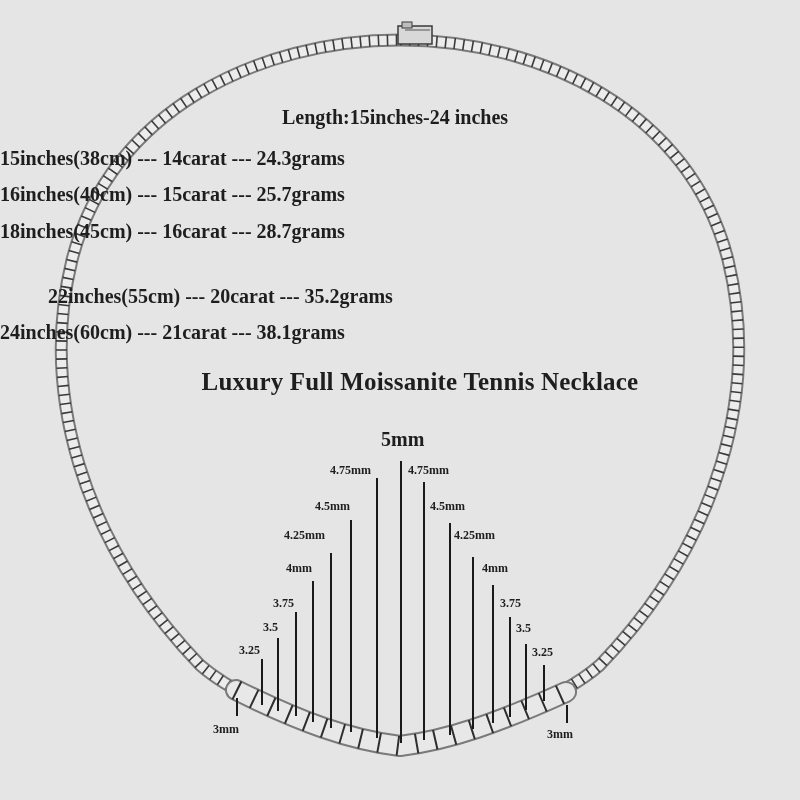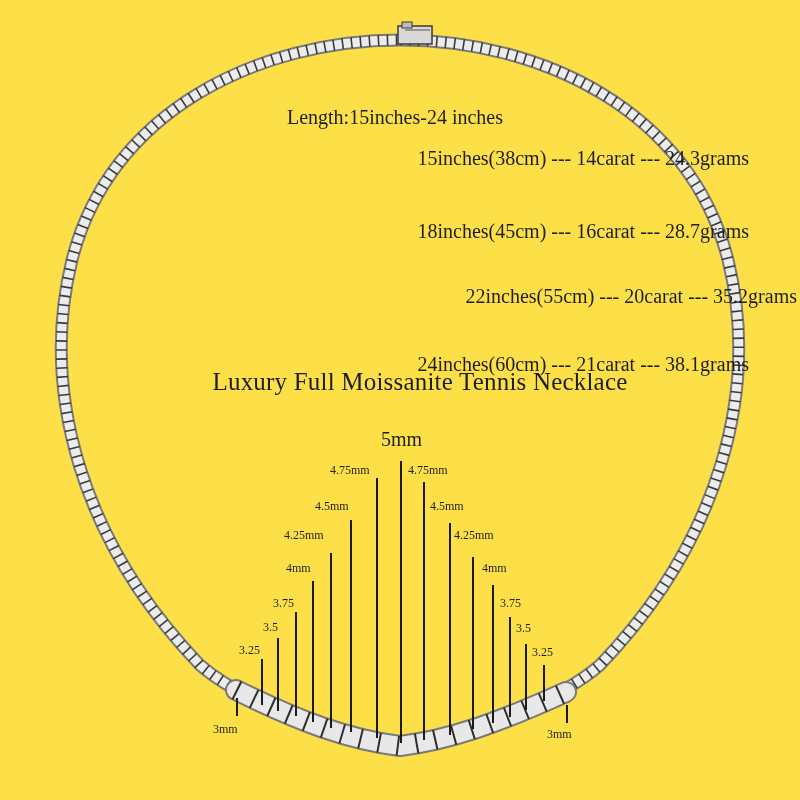--- a/index.html
+++ b/index.html
@@ -1,20 +1,20 @@
 <!DOCTYPE html>
 <html><head>
 <meta charset="utf-8">
 <style>
   html, body { margin:0; padding:0; background:#ffffff; }
-  #canvas { position:relative; width:800px; height:800px; overflow:hidden; background:#fde047; font-family:"DejaVu Serif","Liberation Serif",serif; color:#1a1a1a; }
+  #canvas { position:relative; width:800px; height:800px; overflow:hidden; background:#e5e5e5; font-family:"DejaVu Serif","Liberation Serif",serif; color:#1a1a1a;font-weight:bold; }
   svg#necklace { position:absolute; left:0; top:0; }
   .txt { position:absolute; white-space:nowrap; font-family:"Liberation Serif","DejaVu Serif",serif; color:#1e1e1e; }
   .length-title { left:0; width:800px; text-align:center; top:106px; font-size:20px; transform:translateX(-5px); }
-  .spec-row { left:0; width:749px; text-align:right; font-size:20px; }
+  .spec-row { left:0; width:749px; text-align:left; font-size:20px; }
   .product-title { left:0; width:800px; text-align:center; top:368px; font-size:25px; letter-spacing:0.2px; transform:translateX(20px); }
   .mm-label { position:absolute; font-family:"Liberation Serif","DejaVu Serif",serif; font-size:12px; color:#1e1e1e; white-space:nowrap; }
   .mm-label.big { font-size:20px; }
   .tick { position:absolute; width:2px; background:#1a1a1a; }
 </style>
 </head>
 <body>
 
 <div id="canvas">
 
@@ -55,23 +55,24 @@
     <g>
       <rect x="398" y="26" width="34" height="18" fill="#d8d8d8" stroke="#3a3a3a" stroke-width="1.5"></rect>
       <rect x="402" y="22" width="10" height="6" fill="#bdbdbd" stroke="#3a3a3a" stroke-width="1"></rect>
       <line x1="405" y1="30" x2="430" y2="30" stroke="#555" stroke-width="1"></line>
     </g>
   </svg>
 
   <div class="txt length-title">Length:15inches-24 inches</div>
 
   <div class="txt spec-row" style="top:147px;">15inches(38cm) --- 14carat --- 24.3grams</div>
+  <div class="txt spec-row" style="top:183px;">16inches(40cm) --- 15carat --- 25.7grams</div>
   <div class="txt spec-row" style="top:220px;">18inches(45cm) --- 16carat --- 28.7grams</div>
   <div class="txt spec-row" style="top:285px;margin-left:48px;">22inches(55cm) --- 20carat --- 35.2grams</div>
-  <div class="txt spec-row" style="top:321px;margin-top:32px;">24inches(60cm) --- 21carat --- 38.1grams</div>
+  <div class="txt spec-row" style="top:321px;">24inches(60cm) --- 21carat --- 38.1grams</div>
 
   <div class="txt product-title">Luxury Full Moissanite Tennis Necklace</div>
 
   <div class="mm-label big" style="left:381px; top:428px;">5mm</div>
   <div class="tick" style="left:400px; top:461px; height:282px;"></div>
 
   <div class="mm-label" style="left:330px; top:463px;">4.75mm</div>
   <div class="tick" style="left:376px; top:478px; height:260px;"></div>
 
   <div class="mm-label" style="left:315px; top:499px;">4.5mm</div>

